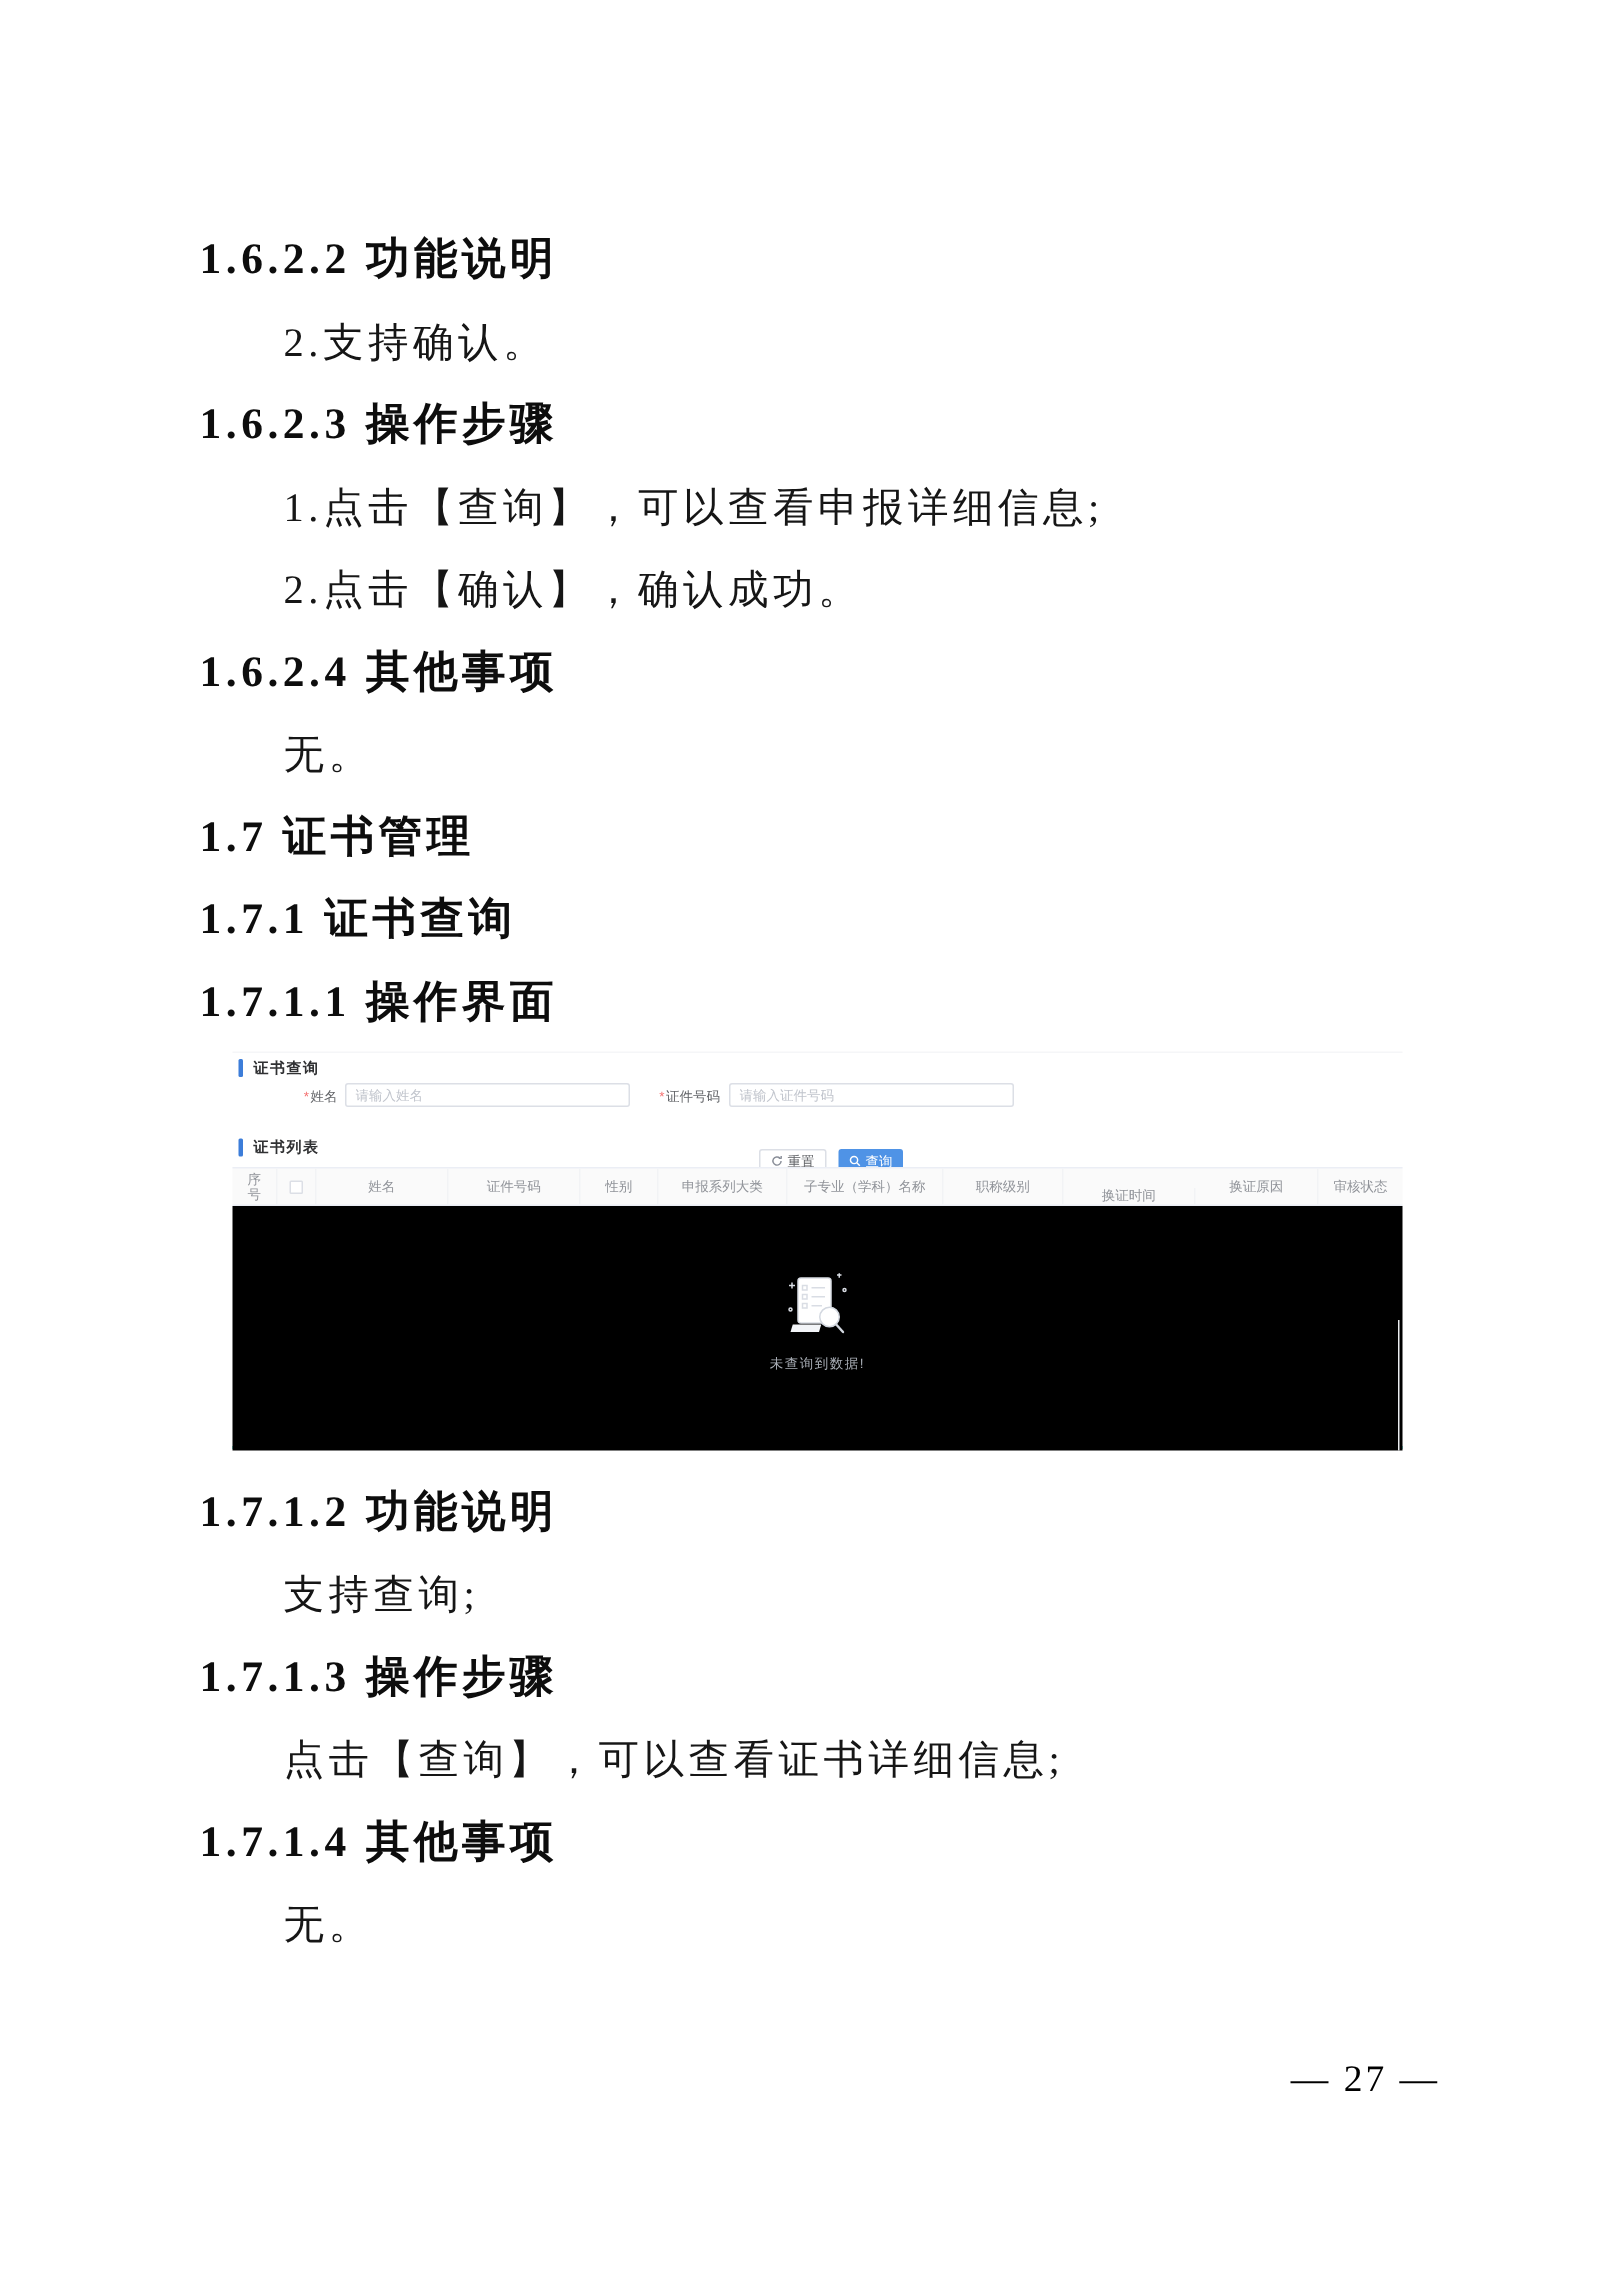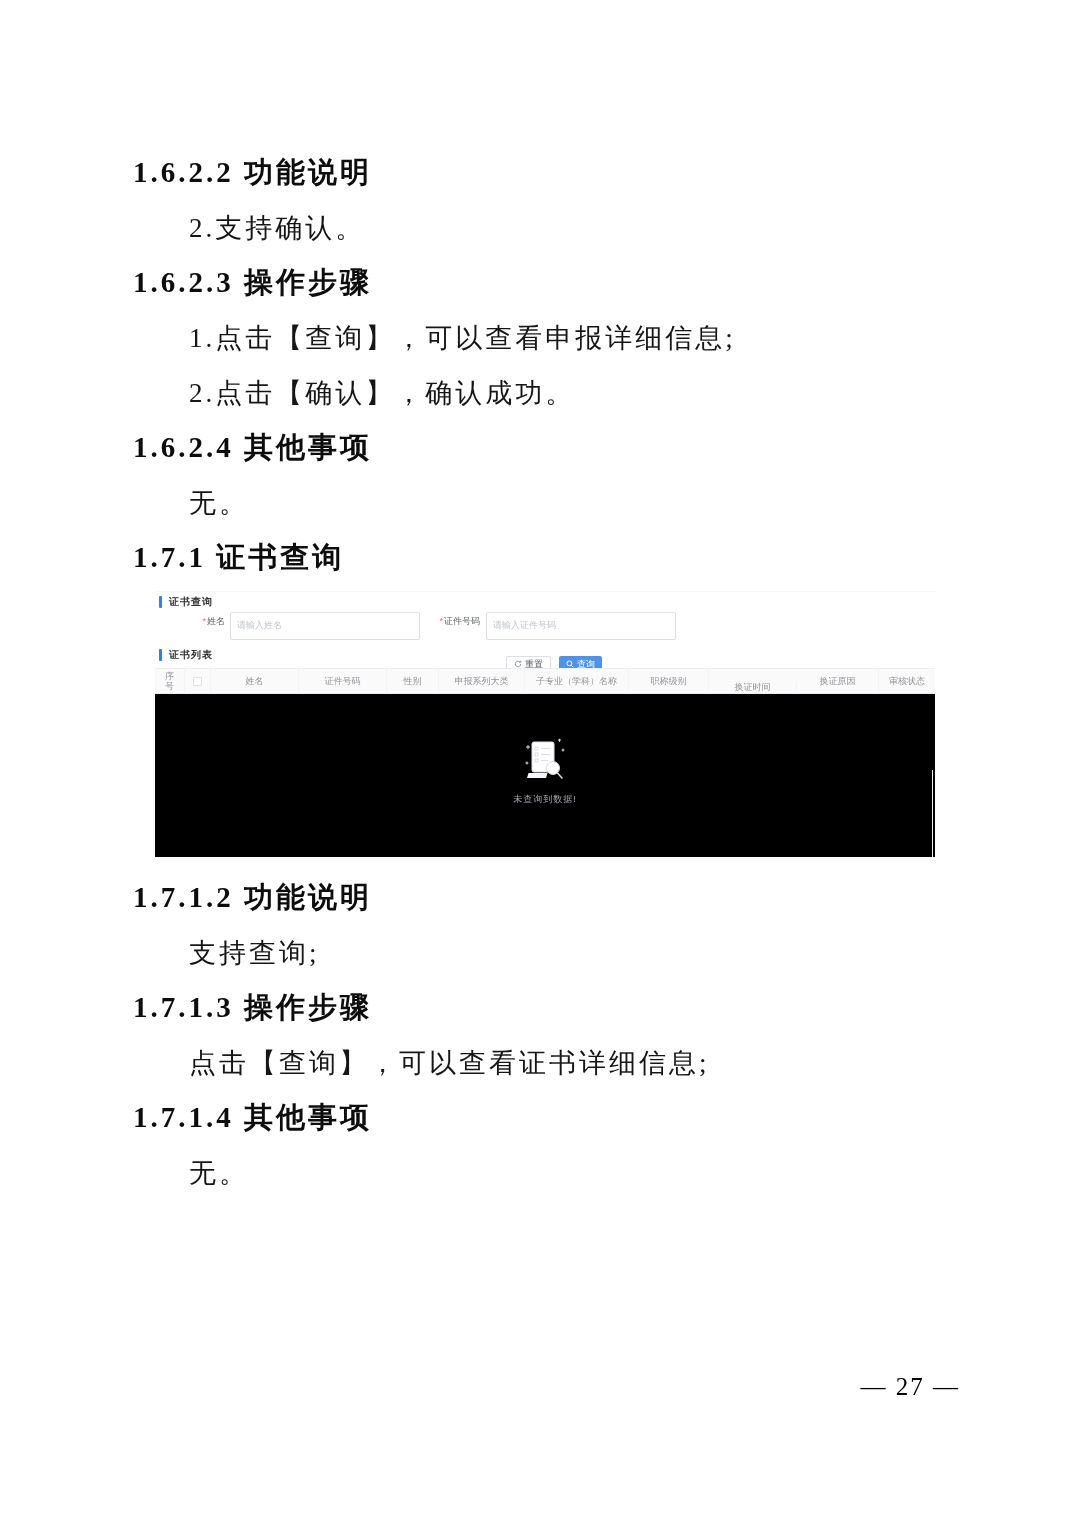--- a/index.html
+++ b/index.html
@@ -17,22 +17,22 @@
     background:#fff; font-family:"Liberation Sans","DejaVu Sans",sans-serif;
     border-top:1px solid #f5f6f8; border-bottom:2px solid #14b8a6;
   }
   .panel-title { position:absolute; left:4px; display:flex; align-items:center; gap:7px; }
   .panel-title .bar { width:3px; height:12px; border-radius:1px; }
   .panel-title .ttl { font-size:10px; font-weight:700; color:#303133; letter-spacing:1px; }
   #qtitle { top:3px; } #ltitle { top:56px; }
 
   .f-label { position:absolute; top:21px; height:16px; line-height:16px; font-size:9px; color:#606266; text-align:right; }
   .f-label .star { color:#f56c6c; margin-right:1px; }
-  .f-input { position:absolute; top:20px; height:28px; border:1px solid #dcdfe6; border-radius:2px; background:#fff;
-             font-size:9px; color:#333; padding:0 6px; outline:none; font-family:Liberation Mono, monospace; }
+  .f-input { position:absolute; top:20px; height:16px; border:1px solid #dcdfe6; border-radius:2px; background:#fff;
+             font-size:9px; color:#333; padding:0 6px; outline:none; font-family:Liberation Serif, serif; }
   .f-input::placeholder { color:#c0c4cc; }
   #lab-name { left:10px; width:60px; }
   #inp-name { left:75px; width:190px; }
   #lab-id { left:255px; width:70px; }
   #inp-id { left:331px; width:190px; }
 
   .btn-row { position:absolute; top:41px; left:351px; display:flex; gap:8px; }
   .btn { display:flex; align-items:center; gap:3px; height:16px; padding:0 7px; border-radius:2px;
          font-size:9px; cursor:pointer; border:1px solid #dcdfe6; background:#fff; color:#606266; font-family:inherit;margin-top:23px; }
   .btn.primary { border:none; color:#fff; }
@@ -62,21 +62,23 @@
 
 <div class="doc">
 
   <div class="blk h">1.6.2.2 功能说明</div>
   <div class="blk p">2.支持确认。</div>
   <div class="blk h">1.6.2.3 操作步骤</div>
   <div class="blk p">1.点击【查询】，可以查看申报详细信息;</div>
   <div class="blk p">2.点击【确认】，确认成功。</div>
   <div class="blk h">1.6.2.4 其他事项</div>
   <div class="blk p">无。</div>
+  <div class="blk h">1.7 证书管理</div>
   <div class="blk h">1.7.1 证书查询</div>
+  <div class="blk h">1.7.1.1 操作界面</div>
 
   <div class="shot">
 
     <div class="panel-title" id="qtitle">
       <span class="bar" style="background: rgb(60, 125, 217);"></span>
       <span class="ttl">证书查询</span>
     </div>
 
     <div class="f-label" id="lab-name"><span class="star">*</span><span>姓名</span></div>
     <input class="f-input" id="inp-name" type="text" placeholder="请输入姓名" style="">

